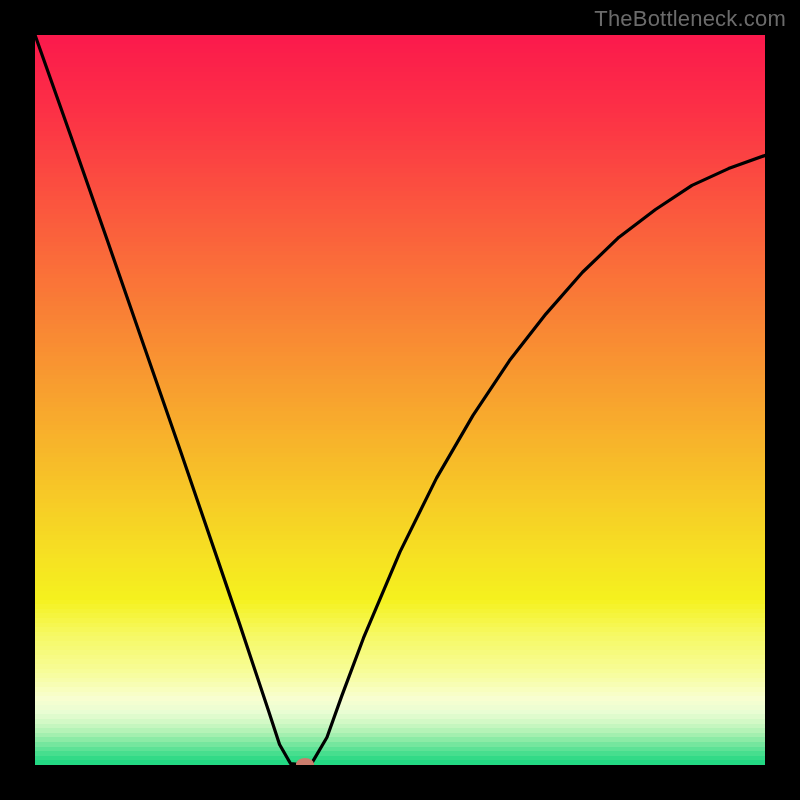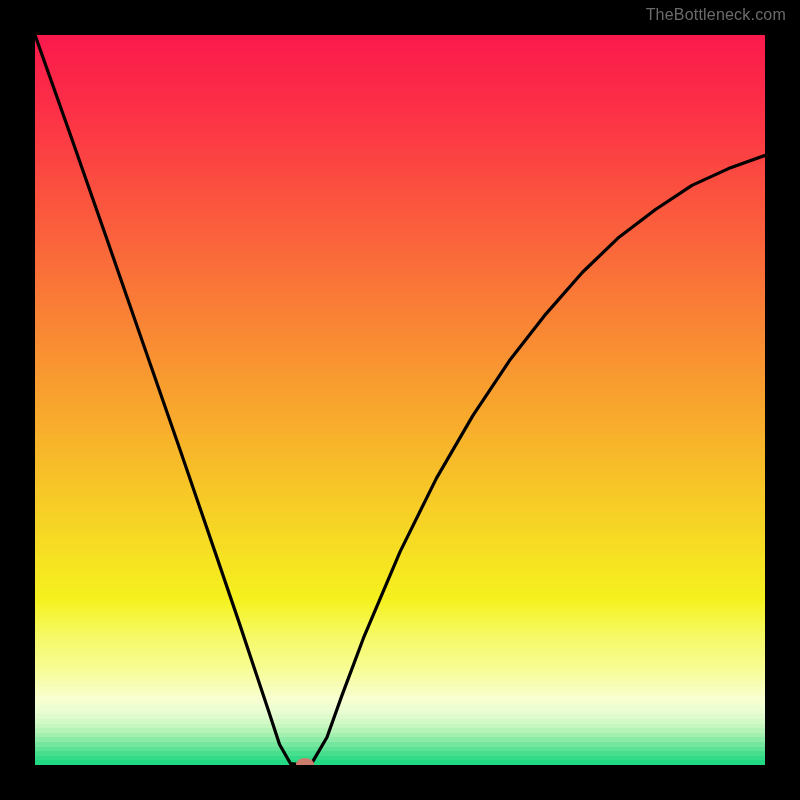--- a/index.html
+++ b/index.html
@@ -45,21 +45,21 @@
     width: 18px;
     height: 12px;
     border-radius: 50%;
     transform: translate(-50%, -50%);
   }
   .watermark {
     position: absolute;
     top: 6px;
     right: 14px;
     color: #6b6b6b;
-    font-size: 16px;
+    font-size: 22px;
     letter-spacing: 0.2px;
     font-weight: 500;
   }
 </style>
 </head>
 <body>
 
 <div class="frame">
   <div class="plot">
     <div class="gradient" id="gradient">

